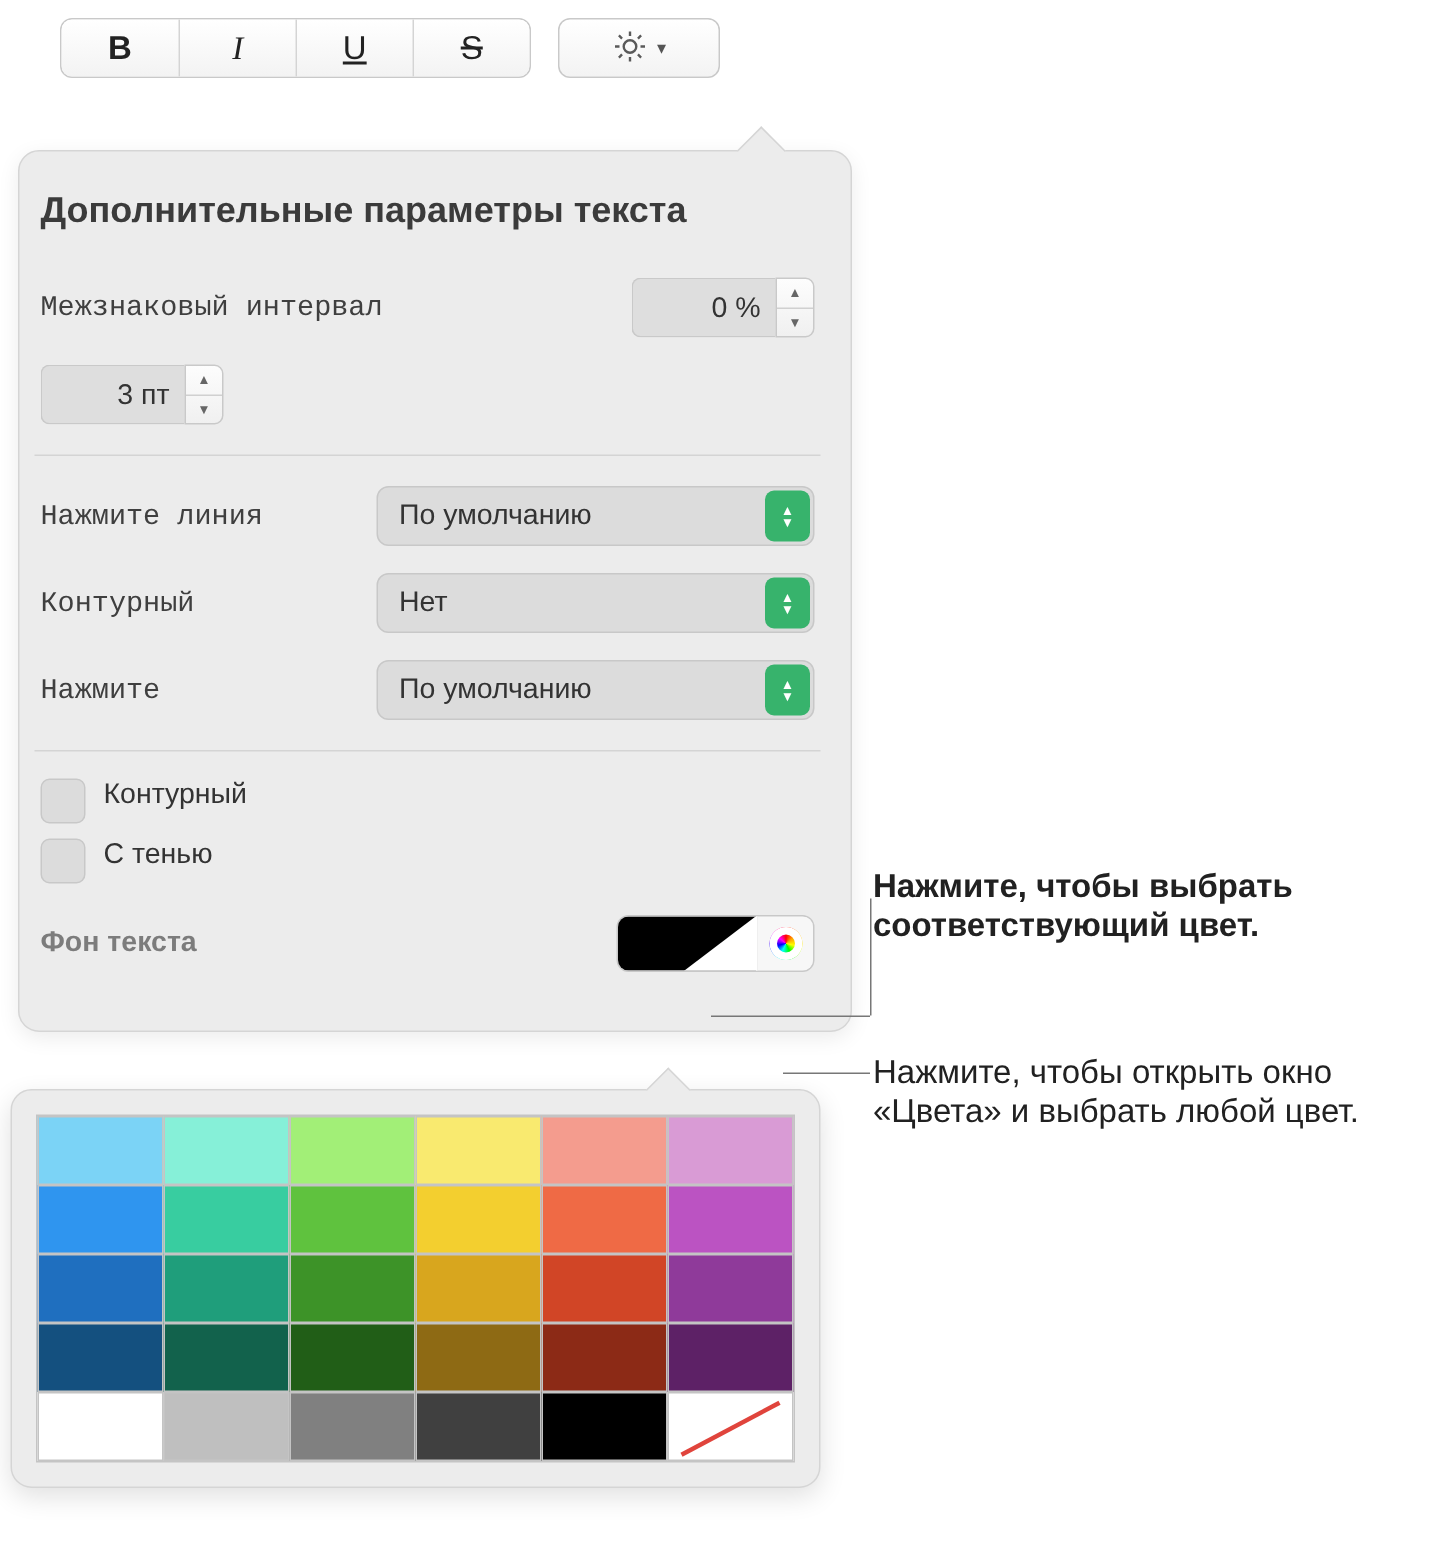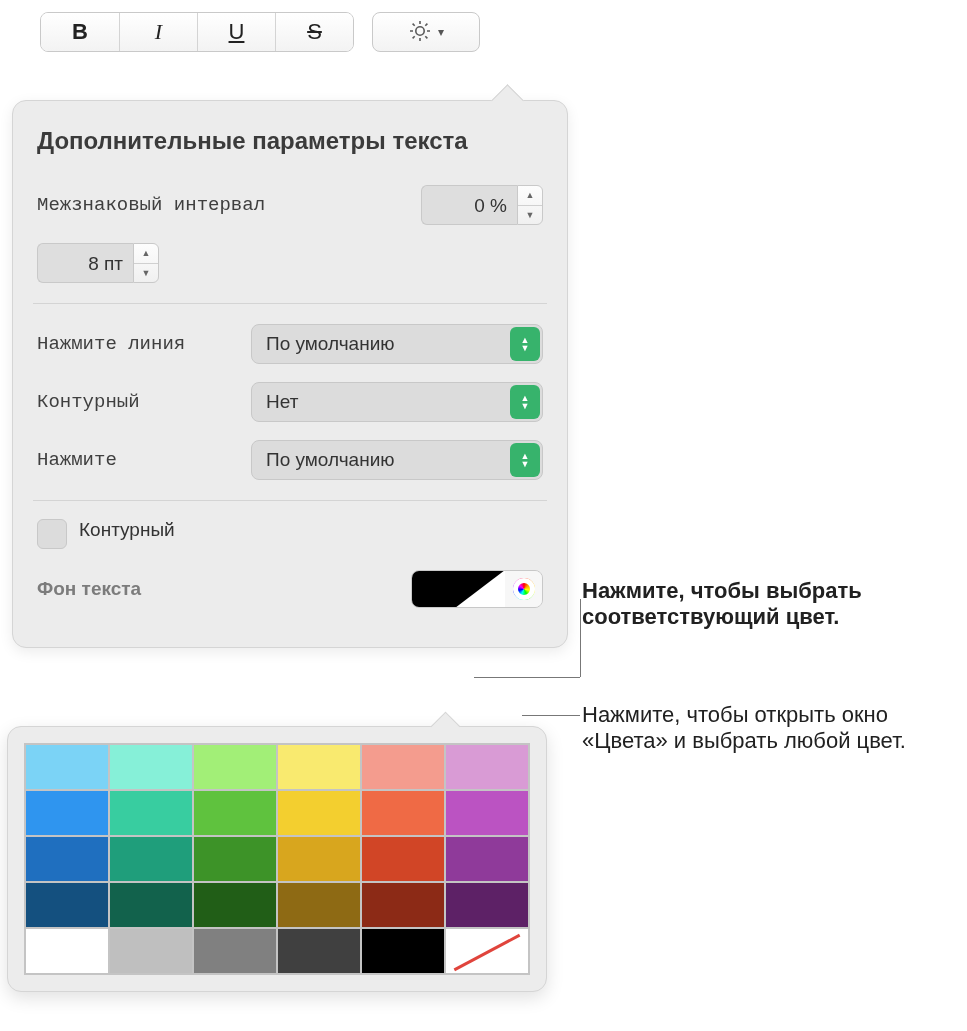--- a/index.html
+++ b/index.html
@@ -33,21 +33,21 @@
     display: inline-flex; align-items: center; justify-content: center; gap: 6px;
     border: 1px solid #c9c9c9; border-radius: 8px; height: 40px; width: 108px;
     background: linear-gradient(#fff,#f3f3f3); cursor: pointer;
   }
   .more-btn svg { width: 24px; height: 24px; }
   .chev-sm { font-size: 12px; color: #555; }
   
   .panel {
     position: relative; margin-top: 48px; margin-left: 0;
     width: 556px; border: 1px solid #d5d5d5; border-radius: 14px;
-    background: #ececec; padding: 20px 22px 22px 22px;
+    background: #ececec; padding: 20px 22px 22px 12px;
     box-shadow: 0 4px 14px rgba(0,0,0,.08);
   }
   .panel::before {
     content:''; position:absolute; top:-12px; right:48px;
     width:22px; height:22px; background:#ececec;
     border-left:1px solid #d5d5d5; border-top:1px solid #d5d5d5;
     transform: rotate(45deg);
   }
   .panel-title { font-size: 24px; font-weight: 700; color:#3b3b3b; margin: 6px 2px 28px; }
   .row { display:flex; align-items:center; justify-content:space-between; margin: 14px 2px; min-height:44px; }
@@ -153,21 +153,21 @@
         <div class="val">0 %</div>
         <div class="arrows">
             <span>▲</span>
             <span>▼</span>
           </div>
       </div>
     </div>
 
     <div class="row">
       <div class="stepper">
-        <div class="val">8 пт</div>
+        <div class="val">3 пт</div>
         <div class="arrows">
             <span>▲</span>
             <span>▼</span>
           </div>
       </div>
     </div>
 
     <div class="divider"></div>
 
     <div class="row">
@@ -201,20 +201,24 @@
             <span class="t">▼</span>
           </span>
       </div>
     </div>
 
     <div class="divider"></div>
 
     <div class="chk">
       <div class="box"></div>
       <span>Контурный</span>
+    </div>
+    <div class="chk">
+      <div class="box"></div>
+      <span>С тенью</span>
     </div>
 
     <div class="row bg-row">
       <span class="bg-label">Фон текста</span>
       <div class="color-ctrl">
         <div class="sw"></div>
         <div class="wheel">
           <div class="ring"></div>
         </div>
       </div>

